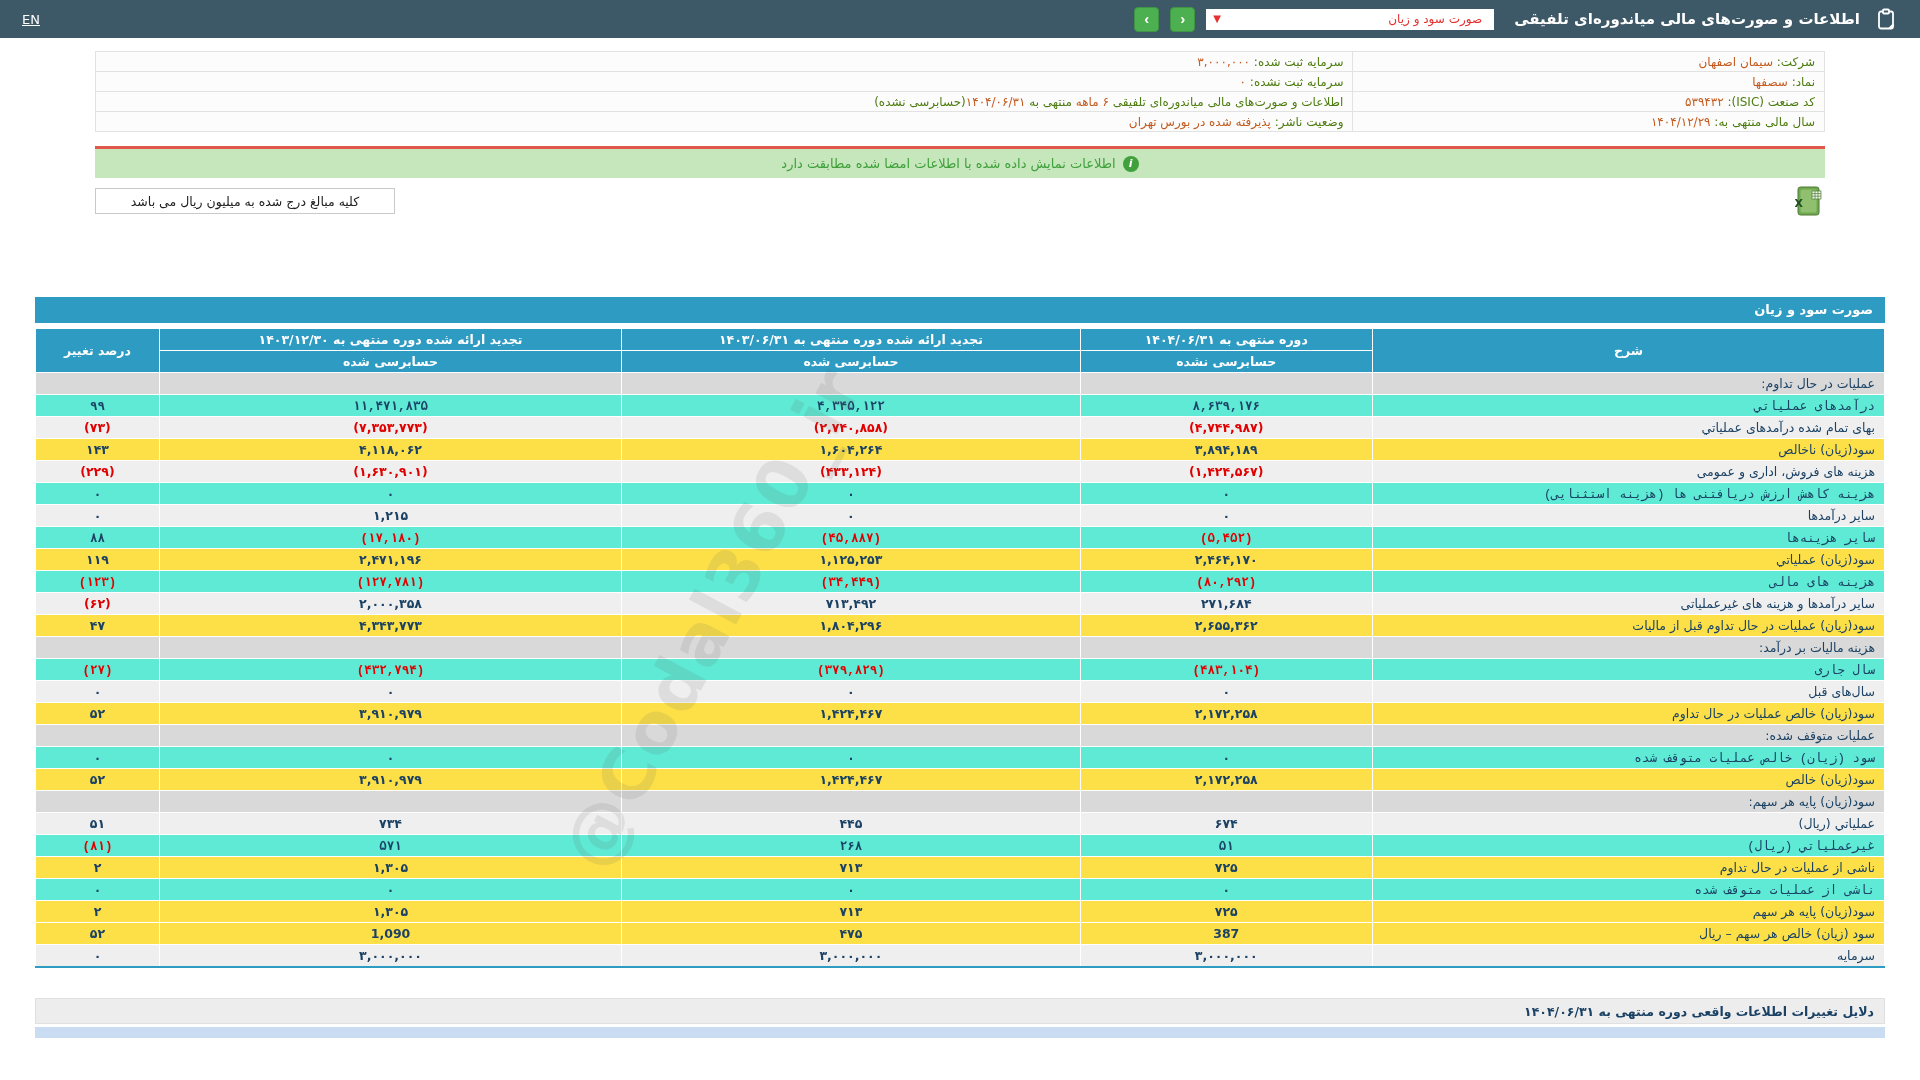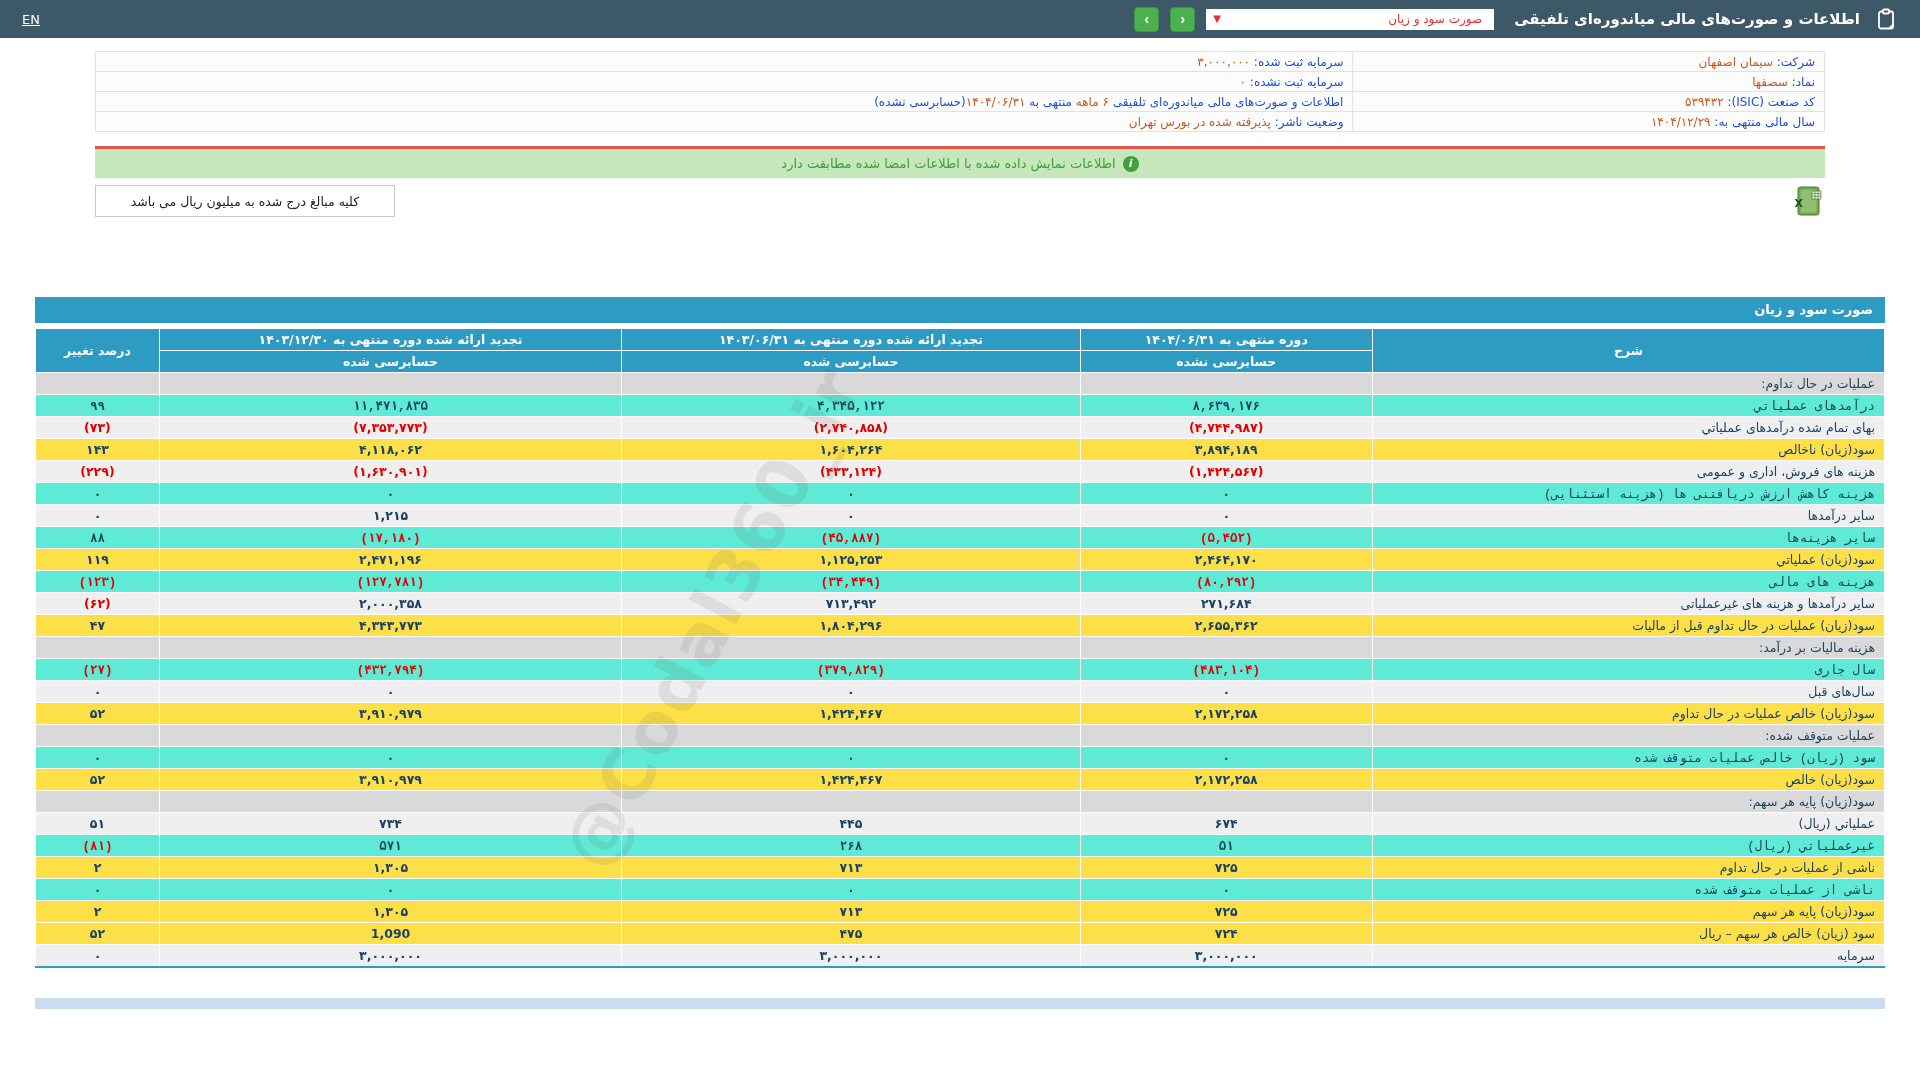--- a/index.html
+++ b/index.html
@@ -21,35 +21,35 @@
     display:flex; align-items:center; justify-content:center; direction:ltr;
     padding:0 0 2px 0; cursor:pointer; margin-right:3px; }
   .spacer { flex:1; }
   .lang { color:#fff; font-size:13px; text-decoration:underline; cursor:pointer;text-align:center; }
 
   
   .info-wrap { margin:13px 95px 0; }
   .info-table { width:100%; border-collapse:collapse; font-size:12px; }
   .info-table td { border:1px solid #E2E2E2; height:20px; padding:0 9px;
     background:#FCFCFC; white-space:nowrap; }
-  .info-lbl { color:#1d4ed8; }
+  .info-lbl { color:#4d7c0f; }
   .info-val { color:#C45A1D; }
 
   .red-line { height:3px; background:#E2574C; margin:14px 95px 0; }
 
   .banner { margin:0 95px; height:29px; background:#C6E6BC; display:flex;
     align-items:center; justify-content:center; gap:7px; }
   .info-icon { width:16px; height:16px; border-radius:50%; background:#3FA03C;
     color:#fff; font-size:11px; font-weight:bold; font-style:italic;
     display:flex; align-items:center; justify-content:center; flex:0 0 auto; }
   .banner-text { color:#3FA03C; font-size:13px; font-weight:normal; }
 
   .note-row { margin:7px 95px 0; display:flex; justify-content:space-between; align-items:center; }
   .excel-icon { cursor:pointer; display:flex; }
-  .note-box { width:300px; height:32px; border:1px solid #C9C9C9; background:#fff;
+  .note-box { width:300px; height:26px; border:1px solid #C9C9C9; background:#fff;
     display:flex; align-items:center; justify-content:center; font-size:12.5px; color:#222; }
 
   
   .stmt { margin:80px 35px 0; position:relative; }
   .watermark { position:absolute; left:400px; top:280px; transform:rotate(-62deg);
     font-size:70px; font-weight:bold; color:rgba(100,100,100,0.13); direction:ltr;
     letter-spacing:2px; white-space:nowrap; pointer-events:none; z-index:6; }
   .stmt-title { height:26px; background:#2E9BC2; color:#fff; font-size:13px;
     font-weight:bold; line-height:26px; padding:0 12px; }
   .stmt-table { width:100%; border-collapse:collapse; table-layout:fixed;
@@ -334,33 +334,34 @@
           </tr>
           <tr class="row-yellow">
             <td class="desc">سود(زیان) پایه هر سهم</td>
             <td class="num">۷۲۵</td>
             <td class="num">۷۱۳</td>
             <td class="num">۱,۳۰۵</td>
             <td class="num">۲</td>
           </tr>
           <tr class="row-yellow">
             <td class="desc">سود (زیان) خالص هر سهم – ریال</td>
-            <td class="num">۷۲۴</td>
+            <td class="num">387</td>
             <td class="num">۴۷۵</td>
             <td class="num">1,090</td>
             <td class="num">۵۲</td>
           </tr>
           <tr class="row-gray">
             <td class="desc">سرمایه</td>
             <td class="num">۳,۰۰۰,۰۰۰</td>
             <td class="num">۳,۰۰۰,۰۰۰</td>
             <td class="num">۳,۰۰۰,۰۰۰</td>
             <td class="num">۰</td>
           </tr>
         </tbody>
     </table>
   </section>
 
   <section class="footer-sec">
+    <div class="footer-bar">دلایل تغییرات اطلاعات واقعی دوره منتهی به ۱۴۰۴/۰۶/۳۱</div>
     <div class="footer-strip"></div>
   </section>
 
 </div>
 
 </body></html>

